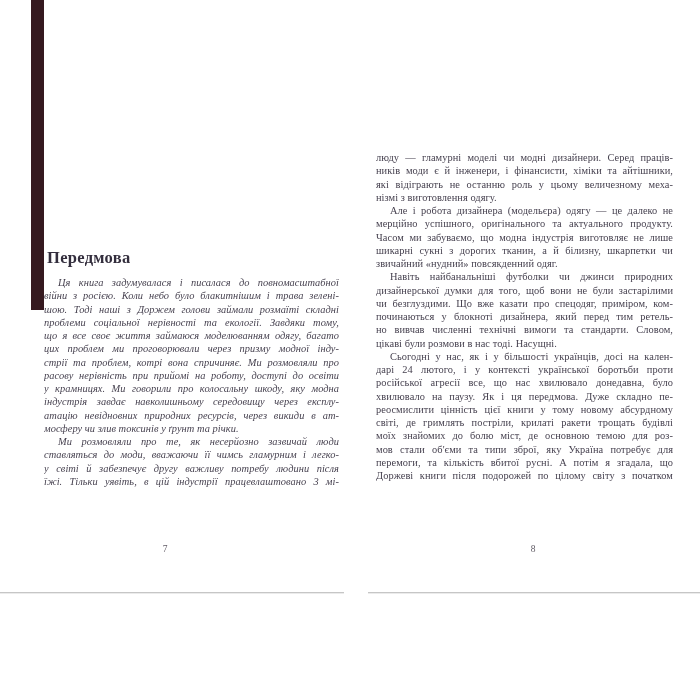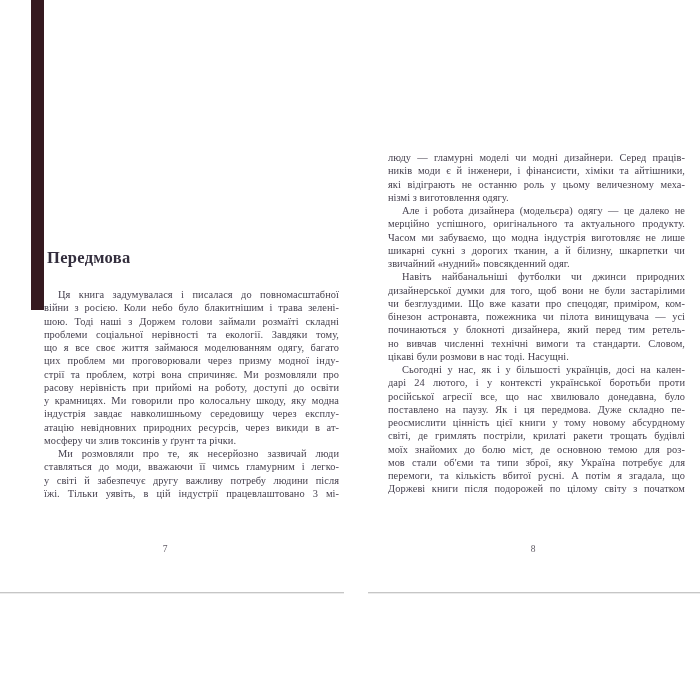--- a/index.html
+++ b/index.html
@@ -21,22 +21,22 @@
     margin: 8px;
     font-size: 16.5px; line-height: 18px;
     font-weight: 700;
     color: #332e3d;
     letter-spacing: 0.3px;
   }
   .page-col {
     position: absolute;
     color: #474250;
   }
-  #left-col  { left: 44px;  top: 288px; width: 295px; }
-  #right-col { left: 388px; top: 151px; width: 297px; }
+  #left-col  { left: 44px;  top: 276px; width: 295px; font-style: italic; }
+  #right-col { left: 376px; top: 151px; width: 297px; }
   .line {
     font-size: 10.4px;
     line-height: 13.25px;
     height: 13.25px;
     text-align: justify;
     text-align-last: justify;
     overflow: hidden;
     letter-spacing: 0.05px;
   }
   .line.end { text-align-last: left; }
@@ -93,28 +93,27 @@
     <div class="line">які відіграють не останню роль у цьому величезному меха-</div>
     <div class="line end">нізмі з виготовлення одягу.</div>
     <div class="line ind">Але і робота дизайнера (модельєра) одягу — це далеко не</div>
     <div class="line">мерційно успішного, оригінального та актуального продукту.</div>
     <div class="line">Часом ми забуваємо, що модна індустрія виготовляє не лише</div>
     <div class="line">шикарні сукні з дорогих тканин, а й білизну, шкарпетки чи</div>
     <div class="line end">звичайний «нудний» повсякденний одяг.</div>
     <div class="line ind">Навіть найбанальніші футболки чи джинси природних</div>
     <div class="line">дизайнерської думки для того, щоб вони не були застарілими</div>
     <div class="line">чи безглуздими. Що вже казати про спецодяг, приміром, ком-</div>
-    <div class="line">бінезон астронавта, пожежника чи пілота винищувача — усі</div>
     <div class="line">починаються у блокноті дизайнера, який перед тим ретель-</div>
     <div class="line">но вивчав численні технічні вимоги та стандарти. Словом,</div>
     <div class="line end">цікаві були розмови в нас тоді. Насущні.</div>
     <div class="line ind">Сьогодні у нас, як і у більшості українців, досі на кален-</div>
     <div class="line">дарі 24 лютого, і у контексті української боротьби проти</div>
     <div class="line">російської агресії все, що нас хвилювало донедавна, було</div>
-    <div class="line">поставлено на паузу. Як і ця передмова. Дуже складно пе-</div>
+    <div class="line">хвилювало на паузу. Як і ця передмова. Дуже складно пе-</div>
     <div class="line">реосмислити цінність цієї книги у тому новому абсурдному</div>
     <div class="line">світі, де гримлять постріли, крилаті ракети трощать будівлі</div>
     <div class="line">моїх знайомих до болю міст, де основною темою для роз-</div>
     <div class="line">мов стали об'єми та типи зброї, яку Україна потребує для</div>
     <div class="line">перемоги, та кількість вбитої русні. А потім я згадала, що</div>
     <div class="line">Доржеві книги після подорожей по цілому світу з початком</div>
   </div>
 
 <div id="pn-left" class="pagenum">7</div>
 

